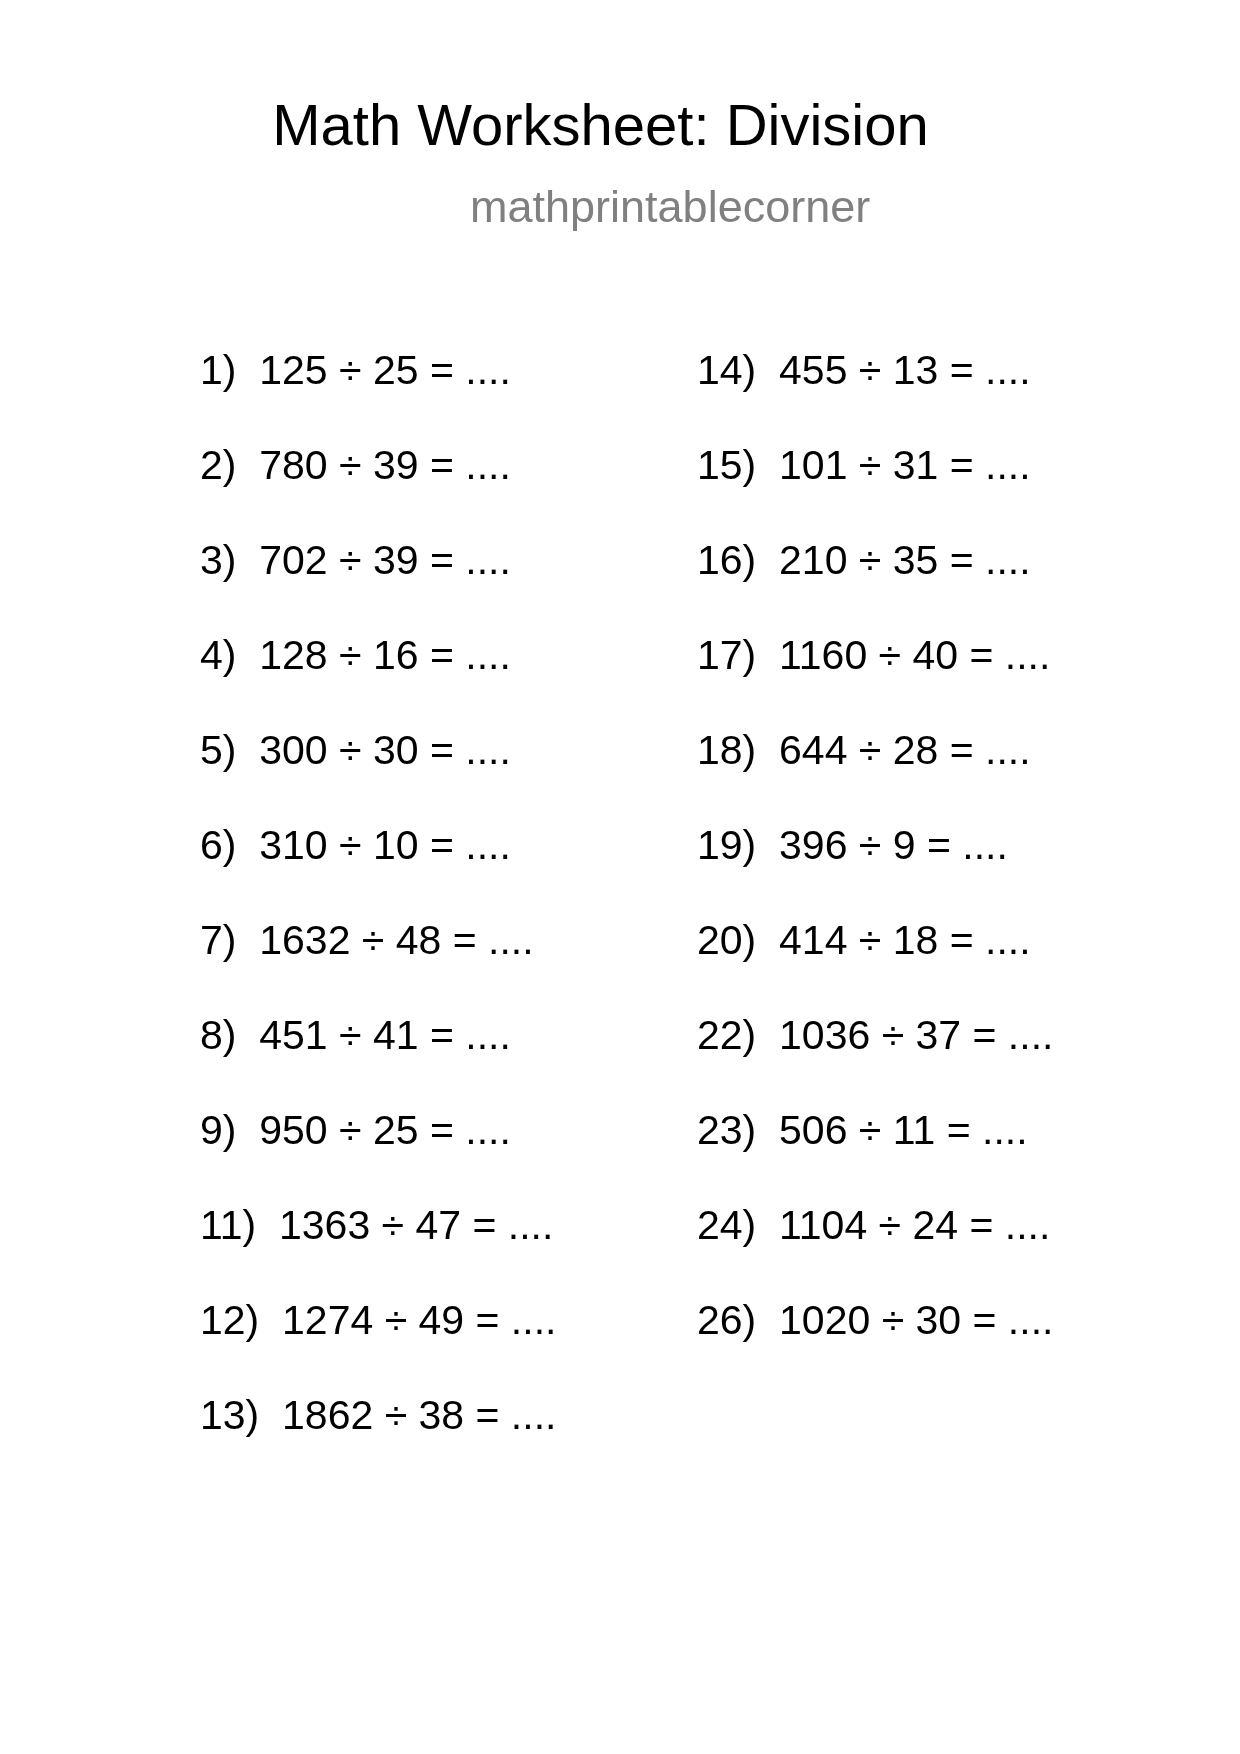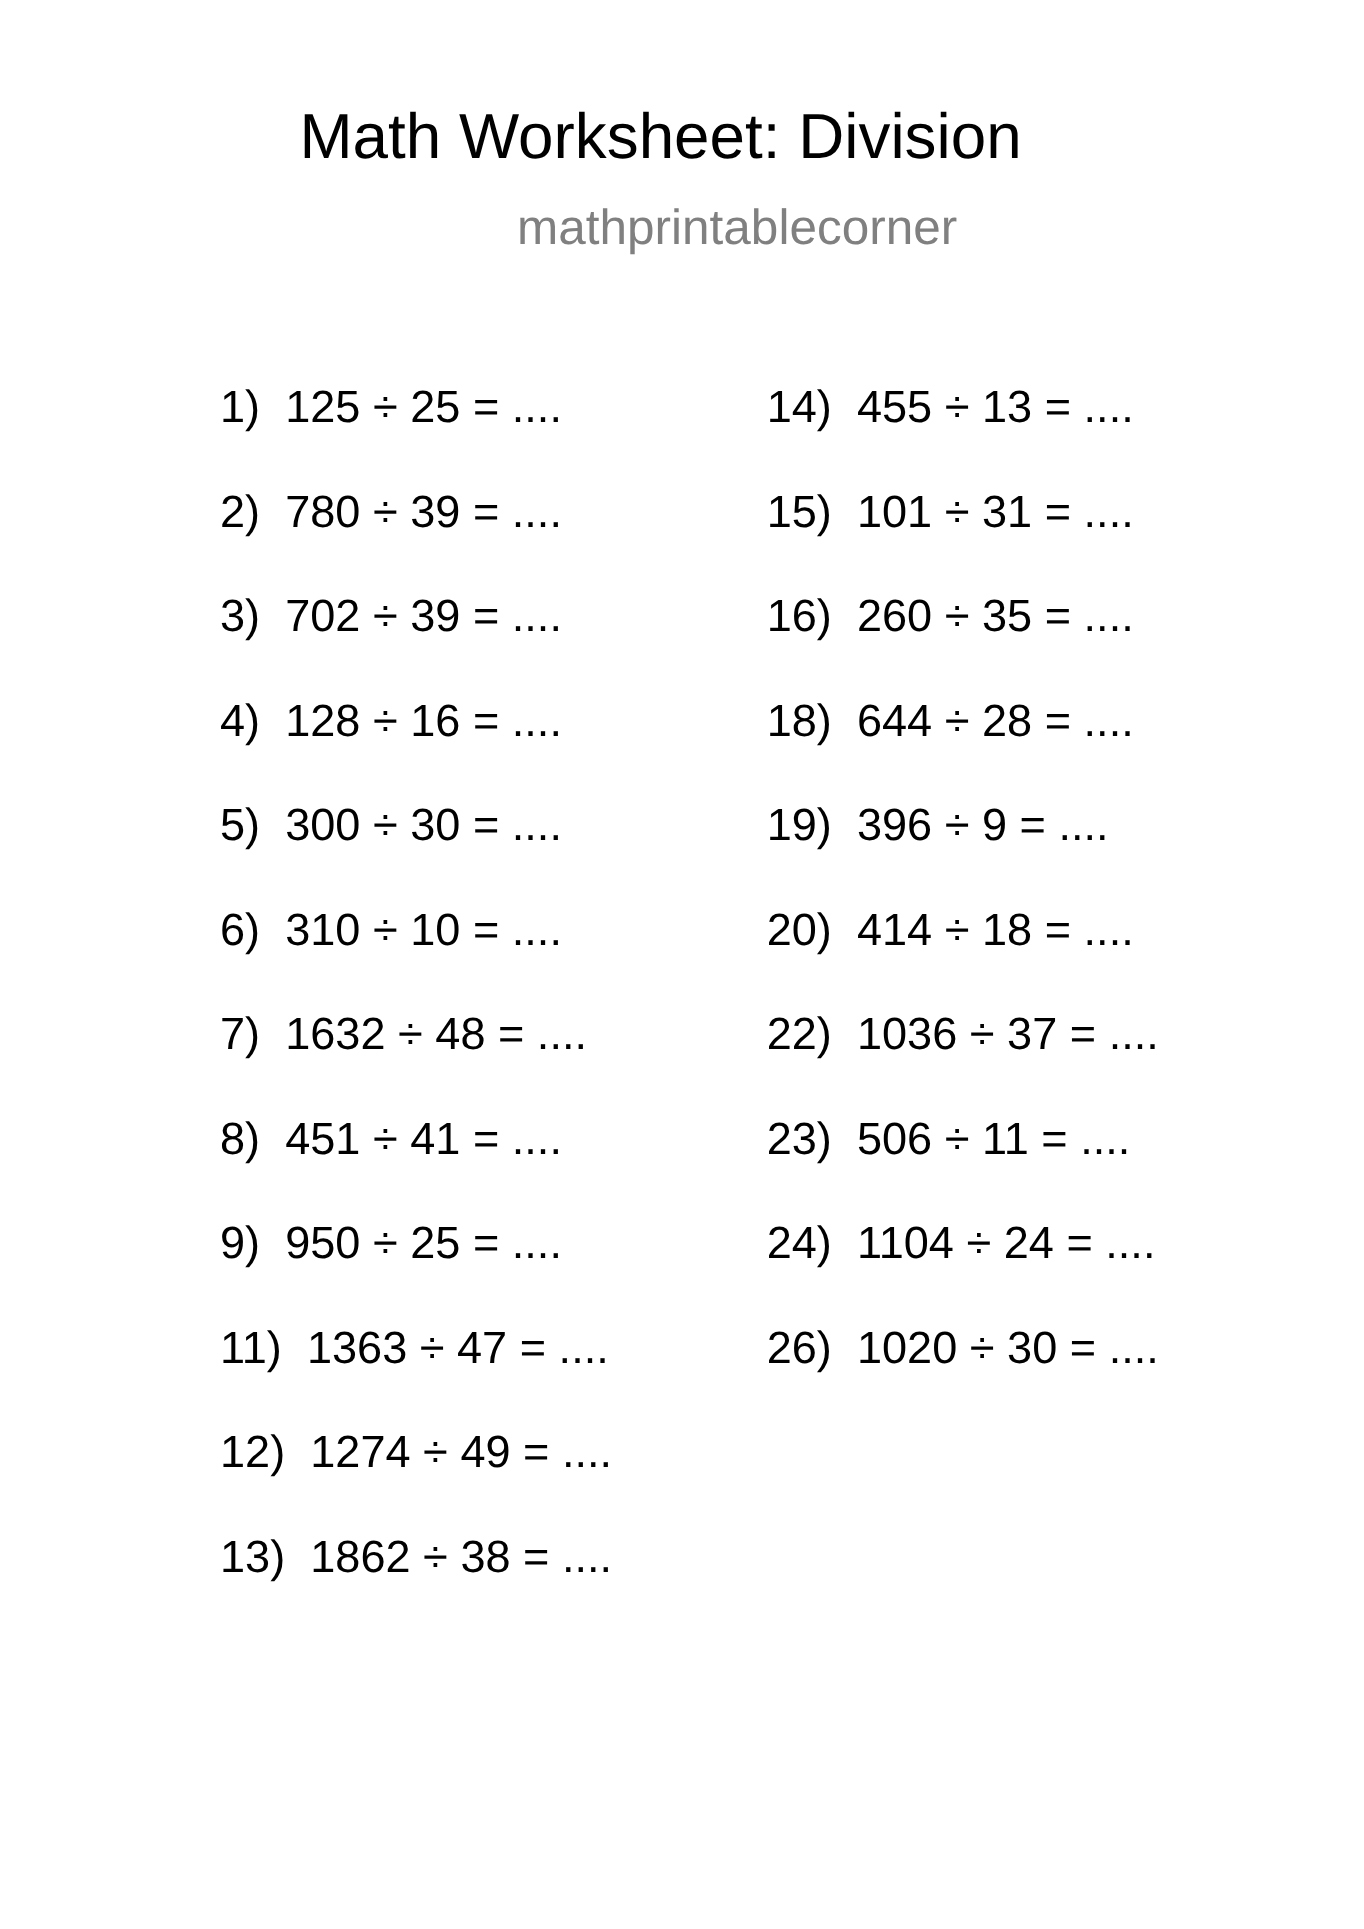--- a/index.html
+++ b/index.html
@@ -67,21 +67,22 @@
     <div class="problem">8)  451 ÷ 41 = ....</div>
     <div class="problem">9)  950 ÷ 25 = ....</div>
     <div class="problem">11)  1363 ÷ 47 = ....</div>
     <div class="problem">12)  1274 ÷ 49 = ....</div>
     <div class="problem">13)  1862 ÷ 38 = ....</div>
   </div>
 
   <div class="column right">
     <div class="problem">14)  455 ÷ 13 = ....</div>
     <div class="problem">15)  101 ÷ 31 = ....</div>
-    <div class="problem">16)  260 ÷ 35 = ....</div>
+    <div class="problem">16)  210 ÷ 35 = ....</div>
+    <div class="problem">17)  1160 ÷ 40 = ....</div>
     <div class="problem">18)  644 ÷ 28 = ....</div>
     <div class="problem">19)  396 ÷ 9 = ....</div>
     <div class="problem">20)  414 ÷ 18 = ....</div>
     <div class="problem">22)  1036 ÷ 37 = ....</div>
     <div class="problem">23)  506 ÷ 11 = ....</div>
     <div class="problem">24)  1104 ÷ 24 = ....</div>
     <div class="problem">26)  1020 ÷ 30 = ....</div>
   </div>
 </div>
 

